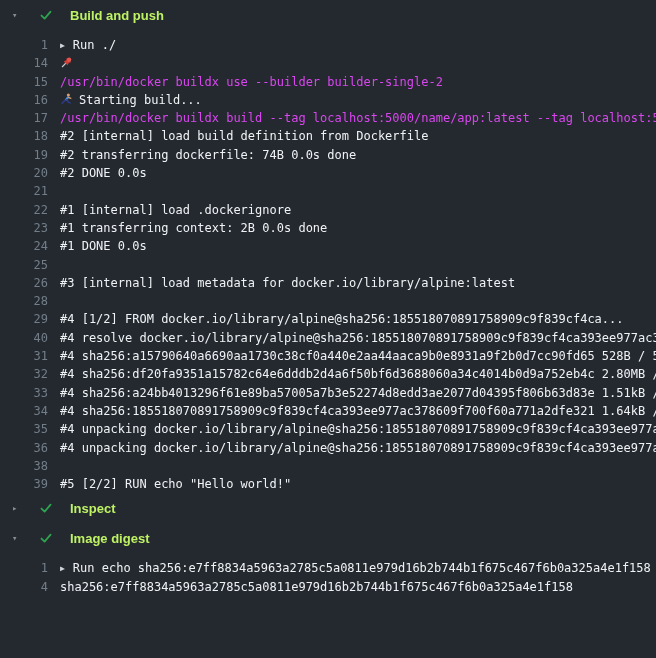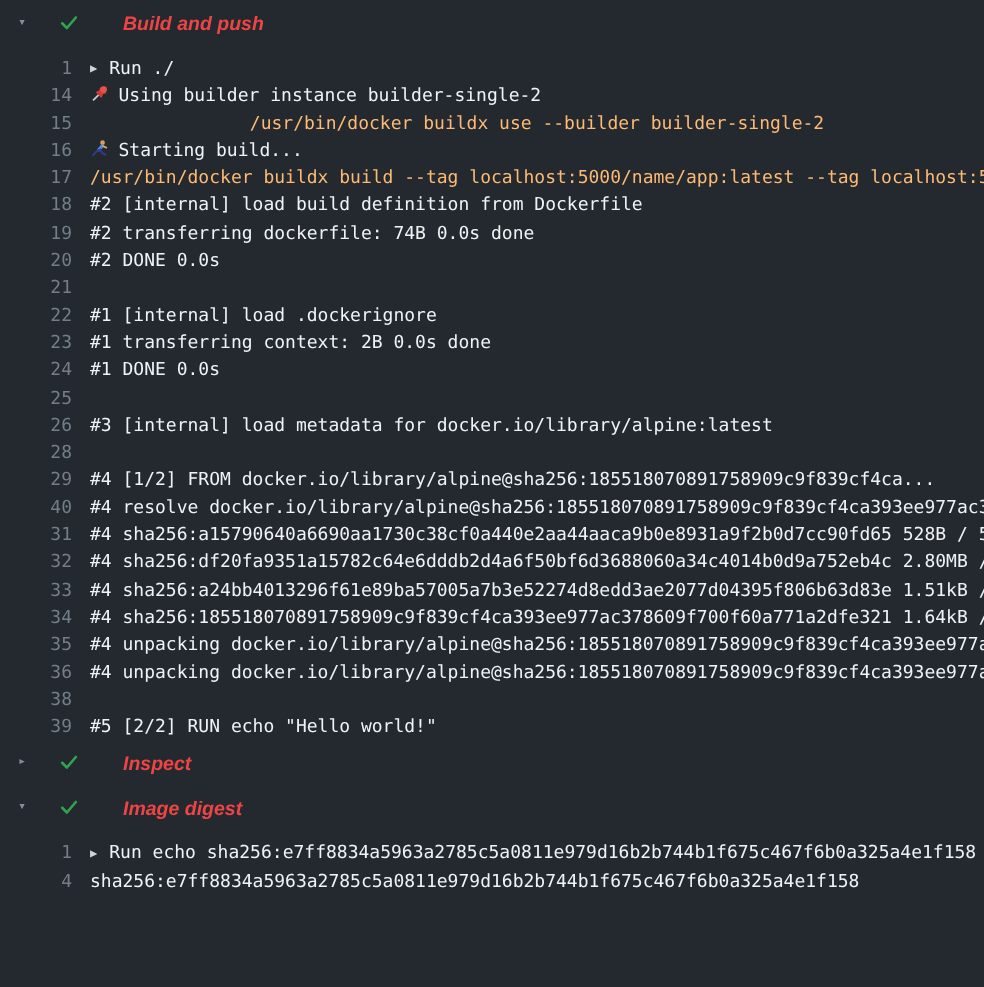--- a/index.html
+++ b/index.html
@@ -29,27 +29,26 @@
     text-align: left;
     flex: none;
   }
   .check {
     margin-left: 12px;
     width: 16px; height: 16px;
     display: flex; align-items: center; justify-content: center;
     flex: none;
   }
   .section-title {
-    margin-left: 28px;
+    margin-left: 16px;
     font-family: "Liberation Sans", "DejaVu Sans", sans-serif;
     font-size: 13px;
     font-weight: 600;
-    color: #ef4444;
+    color: #bef264;
     white-space: nowrap;
-    font-style: italic;
   }
   .lines {
     padding-top: 6px;
   }
   .line {
     display: flex;
     height: 18.3px;
     line-height: 18.3px;
     white-space: pre;
   }
@@ -59,21 +58,21 @@
     text-align: right;
     color: #737e89;
     cursor: pointer;
   }
   .content {
     margin-left: 12px;
     flex: 1;
     overflow: hidden;
     white-space: pre;
   }
-  .content.cmd { color: #fdba74; text-align: center; }
+  .content.cmd { color: #d946ef; }
   .group-arrow {
     display: inline-block;
     color: #ced5dc;
     font-size: 8px;
     margin-right: 8px;
     transform: translateY(-1px);
     cursor: pointer;
   }
   .inline-icon {
     display: inline-block;
@@ -94,21 +93,21 @@
           </svg>
         </span>
         <span class="section-title">Build and push</span>
       </div>
       <div class="lines">
         <div class="line"><span class="num">1</span><span class="content"><span class="group-arrow">▶</span><span>Run ./</span></span></div>
         <div class="line"><span class="num">14</span><span class="content"><span><svg class="inline-icon" width="13" height="13" viewBox="0 0 16 16">
                 <line x1="2.5" y1="13.5" x2="7.5" y2="8.5" stroke="#c6ccd2" stroke-width="1.5"></line>
                 <path d="M8.4 2.4l5.2 5.2-2.7.7-1.6 3.1-4.7-4.7 3.1-1.6z" fill="#cf3e36"></path>
                 <circle cx="11.2" cy="4.6" r="2.7" fill="#e5534b"></circle>
-              </svg></span><span>Using builder instance builder-single-2</span></span></div>
+              </svg></span></span></div>
         <div class="line"><span class="num">15</span><span class="content cmd"><span>/usr/bin/docker buildx use --builder builder-single-2</span></span></div>
         <div class="line"><span class="num">16</span><span class="content"><span><svg class="inline-icon" width="13" height="13" viewBox="0 0 16 16">
                 <circle cx="10.3" cy="2.6" r="1.9" fill="#d9a066"></circle>
                 <path d="M10 5.2L7.2 8.4" stroke="#4a90e2" stroke-width="2.6" fill="none" stroke-linecap="round"></path>
                 <path d="M7.4 8.6l-2.6 1.6-2.2 2.6" stroke="#2f3c8f" stroke-width="1.7" fill="none" stroke-linecap="round"></path>
                 <path d="M8.4 8.2l1.6 2.8 2.6 1.4" stroke="#2f3c8f" stroke-width="1.7" fill="none" stroke-linecap="round"></path>
                 <path d="M10.6 5.4l2.8 1.2" stroke="#d9a066" stroke-width="1.5" fill="none" stroke-linecap="round"></path>
               </svg></span><span>Starting build...</span></span></div>
         <div class="line"><span class="num">17</span><span class="content cmd"><span>/usr/bin/docker buildx build --tag localhost:5000/name/app:latest --tag localhost:50</span></span></div>
         <div class="line"><span class="num">18</span><span class="content"><span>#2 [internal] load build definition from Dockerfile</span></span></div>

